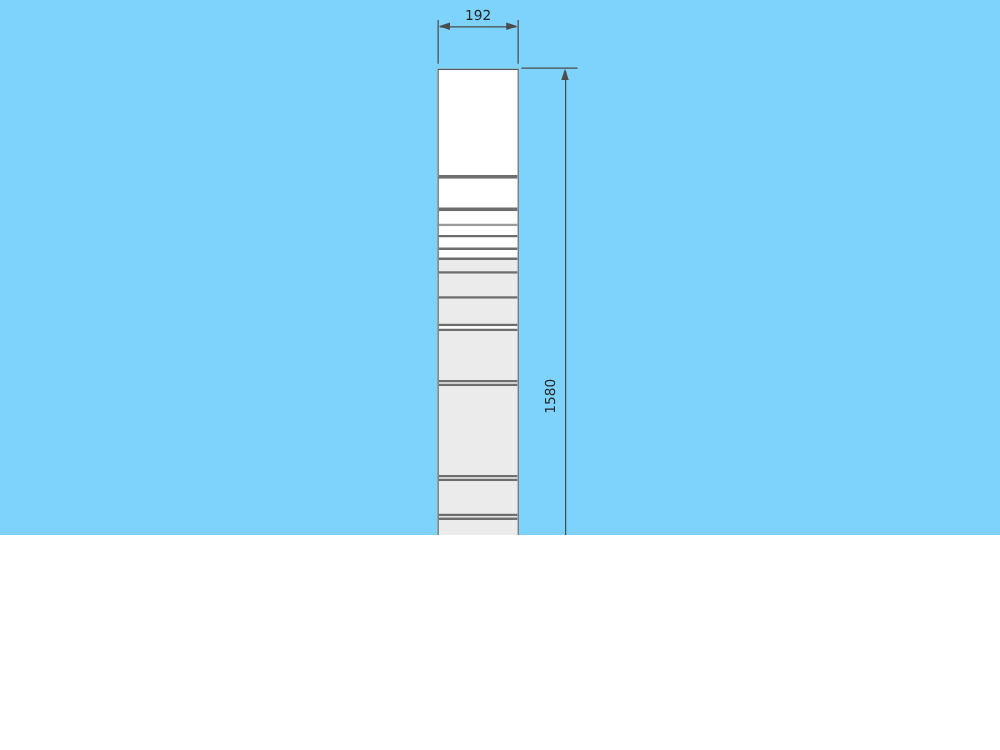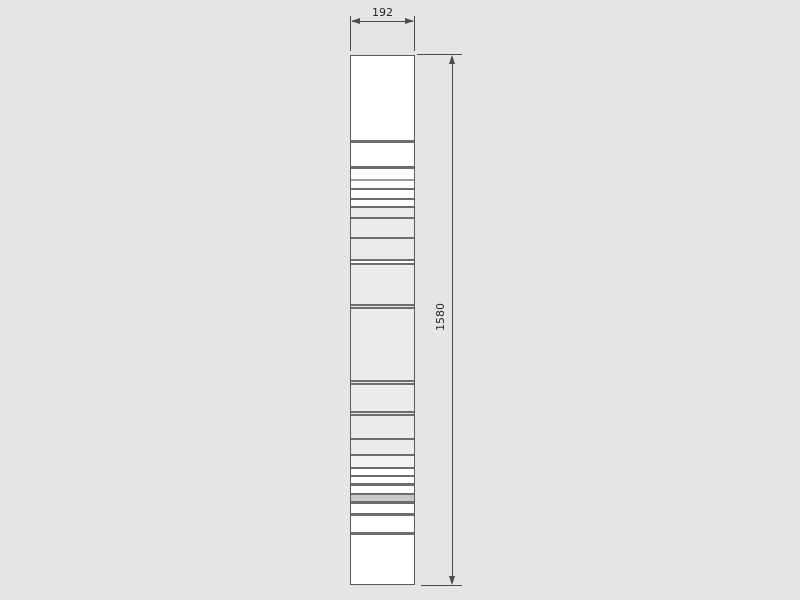--- a/index.html
+++ b/index.html
@@ -1,17 +1,17 @@
 <!DOCTYPE html>
 <html style="--outline: #5a5a5a; --dim: #4c4c4c; --text: #262626;"><head>
 <meta charset="utf-8">
 <style>
   html,body{margin:0;padding:0;background:#ffffff;}
   body{font-family:"DejaVu Sans", sans-serif;}
-  .canvas{position:relative;width:800px;height:600px;background:#e5e5e5;overflow:hidden;}
+  .canvas{position:relative;width:800px;height:428px;background:#7dd3fc;overflow:hidden;}
 
   
   .post{
     position:absolute;left:350px;top:55px;width:65px;height:530px;
     border:1.5px solid var(--outline,#5a5a5a);
     box-sizing:border-box;
     display:flex;flex-direction:column;
     overflow:hidden;background:#ffffff;
   }
   .seg{width:100%;flex:0 0 auto;}

